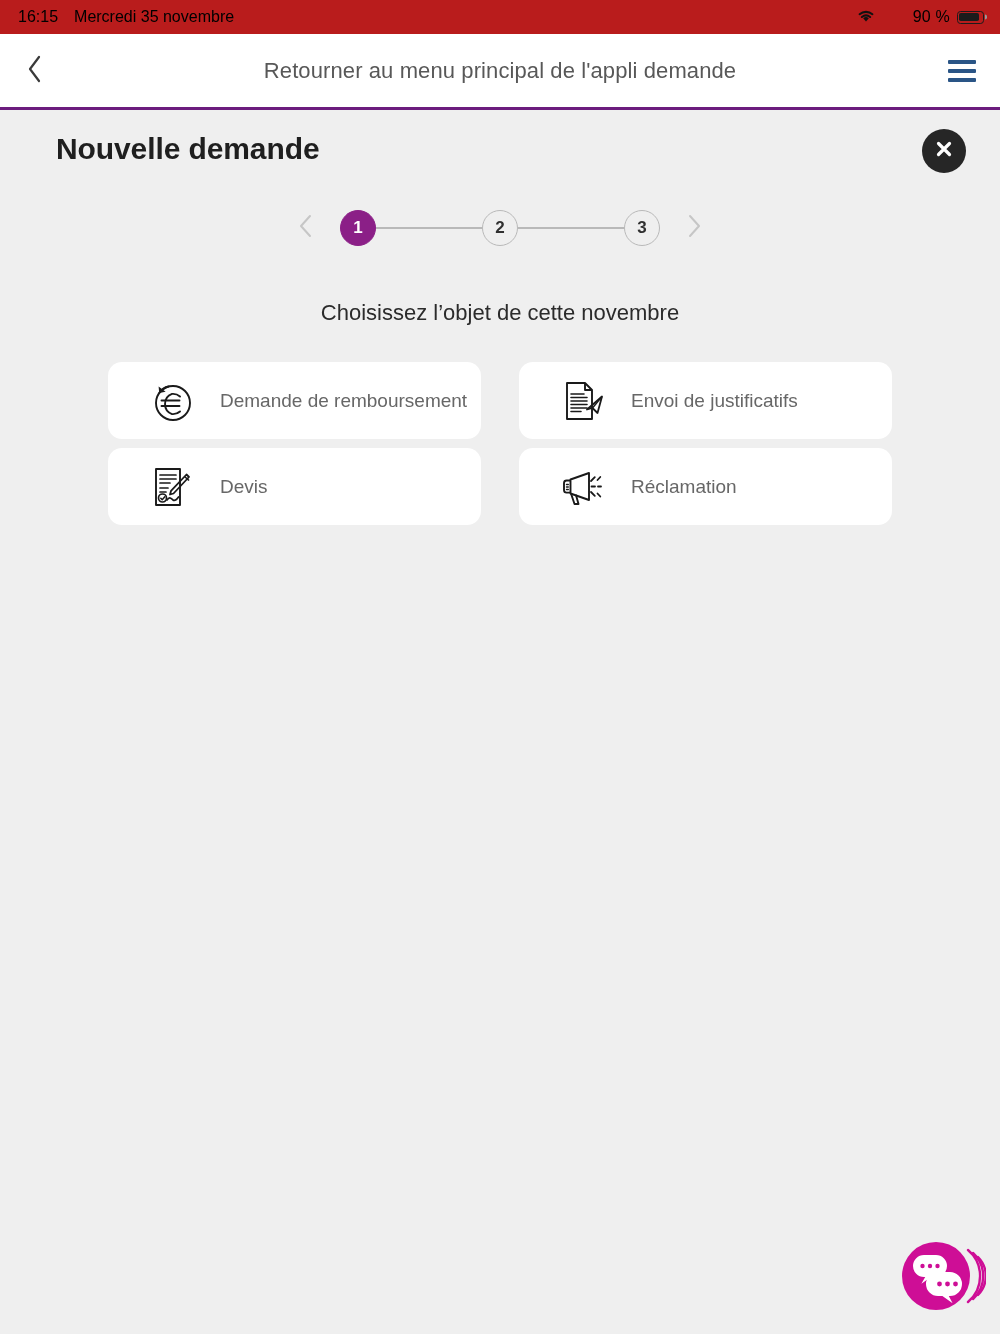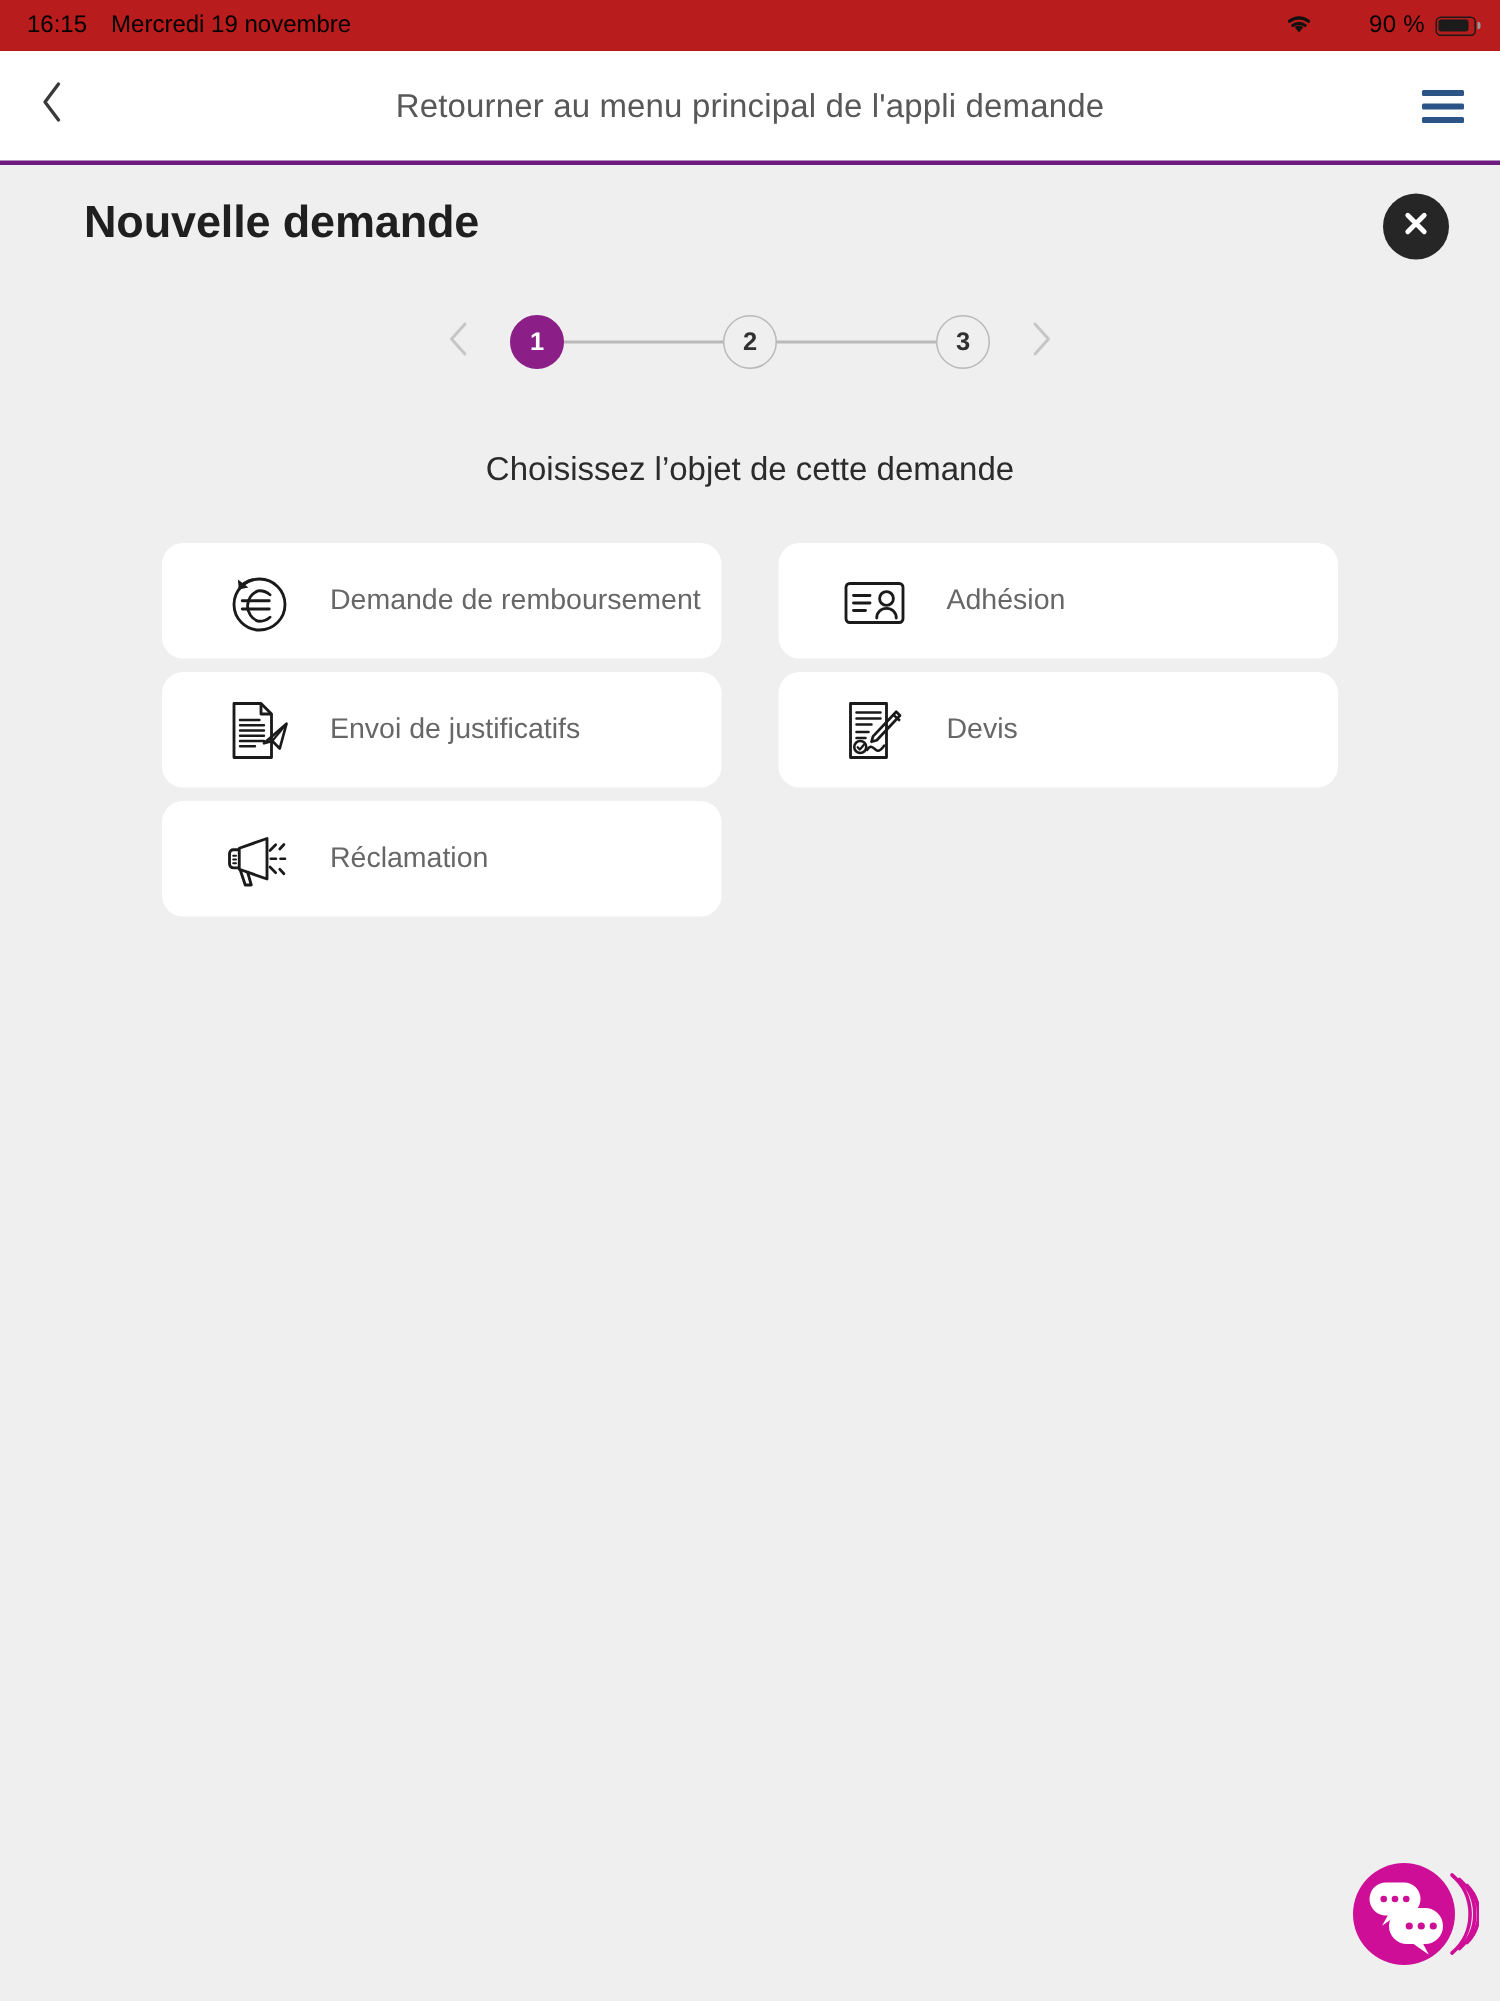--- a/index.html
+++ b/index.html
@@ -188,21 +188,21 @@
     height: 76px;
     cursor: pointer;
   }
 </style>
 </head>
 <body>
 
 <div class="statusbar">
   <div class="status-left">
     <span>16:15</span>
-    <span>Mercredi 19 novembre</span>
+    <span>Mercredi 35 novembre</span>
   </div>
   <div class="status-right">
     <span class="wifi-icon">
       <svg width="22" height="16" viewBox="0 0 22 16">
         <path d="M11 14.6 8.2 11.2a4.4 4.4 0 0 1 5.6 0L11 14.6z" fill="#111"></path>
         <path d="M4.6 7.2a10 10 0 0 1 12.8 0" stroke="#111" stroke-width="2.1" fill="none" stroke-linecap="round"></path>
         <path d="M6.9 10a6.5 6.5 0 0 1 8.2 0" stroke="#111" stroke-width="2.1" fill="none" stroke-linecap="round"></path>
       </svg>
     </span>
     <span class="battery-pct">90 %</span>
@@ -265,48 +265,37 @@
 
     <div class="step-arrow right">
       <span>
         <svg width="14" height="24" viewBox="0 0 14 24">
           <path d="M3 2l9 10-9 10" stroke="#c6c6c6" stroke-width="2" fill="none" stroke-linecap="round" stroke-linejoin="round"></path>
         </svg>
       </span>
     </div>
   </div>
 
-  <div class="section-subtitle">Choisissez l’objet de cette demande</div>
+  <div class="section-subtitle">Choisissez l’objet de cette novembre</div>
 
   <div class="options">
 
     <div class="option-card">
       <span class="option-icon">
         <svg width="50" height="50" viewBox="0 0 50 50">
           <circle cx="26" cy="27" r="17" stroke="#1a1a1a" stroke-width="1.9" fill="none"></circle>
           <path d="M33 20.5a10.5 10.5 0 0 0-8 -2.6 10.8 10.8 0 0 0 0 20.2 10.5 10.5 0 0 0 8-2.6" stroke="#1a1a1a" stroke-width="1.9" fill="none" stroke-linecap="round"></path>
           <path d="M14.5 24.5h18M14.5 30h18" stroke="#1a1a1a" stroke-width="1.9" stroke-linecap="round"></path>
           <path d="M12.5 16.5a14 14 0 0 1 9-6" stroke="#1a1a1a" stroke-width="1.9" fill="none" stroke-linecap="round"></path>
           <path d="M11.6 10.4 12.2 17l6.4-1.3z" fill="#1a1a1a"></path>
         </svg>
       </span>
       <span class="option-label">Demande de remboursement</span>
     </div>
 
-    <div class="option-card">
-      <span class="option-icon">
-        <svg width="50" height="50" viewBox="0 0 50 50">
-          <rect x="6" y="13" width="38" height="26" rx="2.5" stroke="#1a1a1a" stroke-width="1.9" fill="none"></rect>
-          <path d="M11 21h11M11 26h11M11 31h8" stroke="#1a1a1a" stroke-width="1.9" stroke-linecap="round"></path>
-          <circle cx="33" cy="23" r="4.6" stroke="#1a1a1a" stroke-width="1.9" fill="none"></circle>
-          <path d="M26.5 36c0-3.8 2.9-6.4 6.5-6.4s6.5 2.6 6.5 6.4" stroke="#1a1a1a" stroke-width="1.9" fill="none" stroke-linecap="round"></path>
-        </svg>
-      </span>
-      <span class="option-label">Adhésion</span>
-    </div>
 
     <div class="option-card">
       <span class="option-icon">
         <svg width="50" height="50" viewBox="0 0 50 50">
           <path d="M9 7h18l7 7v29H9z" stroke="#1a1a1a" stroke-width="1.9" fill="none" stroke-linejoin="round"></path>
           <path d="M27 7v7h7" stroke="#1a1a1a" stroke-width="1.9" fill="none" stroke-linejoin="round"></path>
           <path d="M13 18h13M13 21.5h16M13 25h16M13 28.5h16M13 32h16M13 35.5h10" stroke="#1a1a1a" stroke-width="1.6" stroke-linecap="round"></path>
           <path d="M29 33.5 44 20.5l-4.5 16.5-5-5z" stroke="#1a1a1a" stroke-width="1.8" fill="none" stroke-linejoin="round"></path>
           <path d="m34.5 32 9.5-11.5" stroke="#1a1a1a" stroke-width="1.5"></path>
         </svg>

